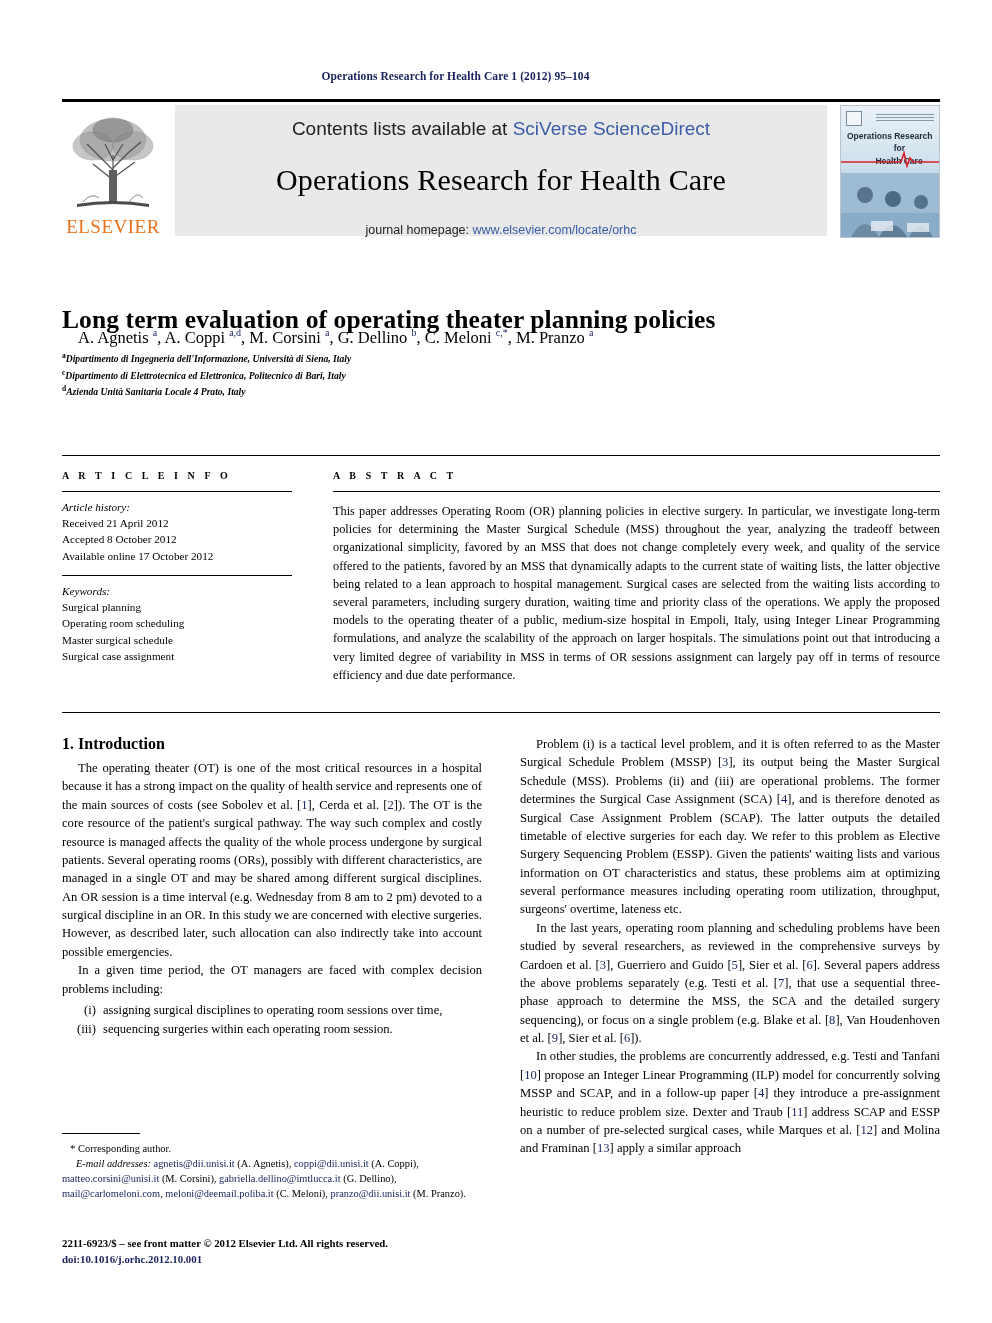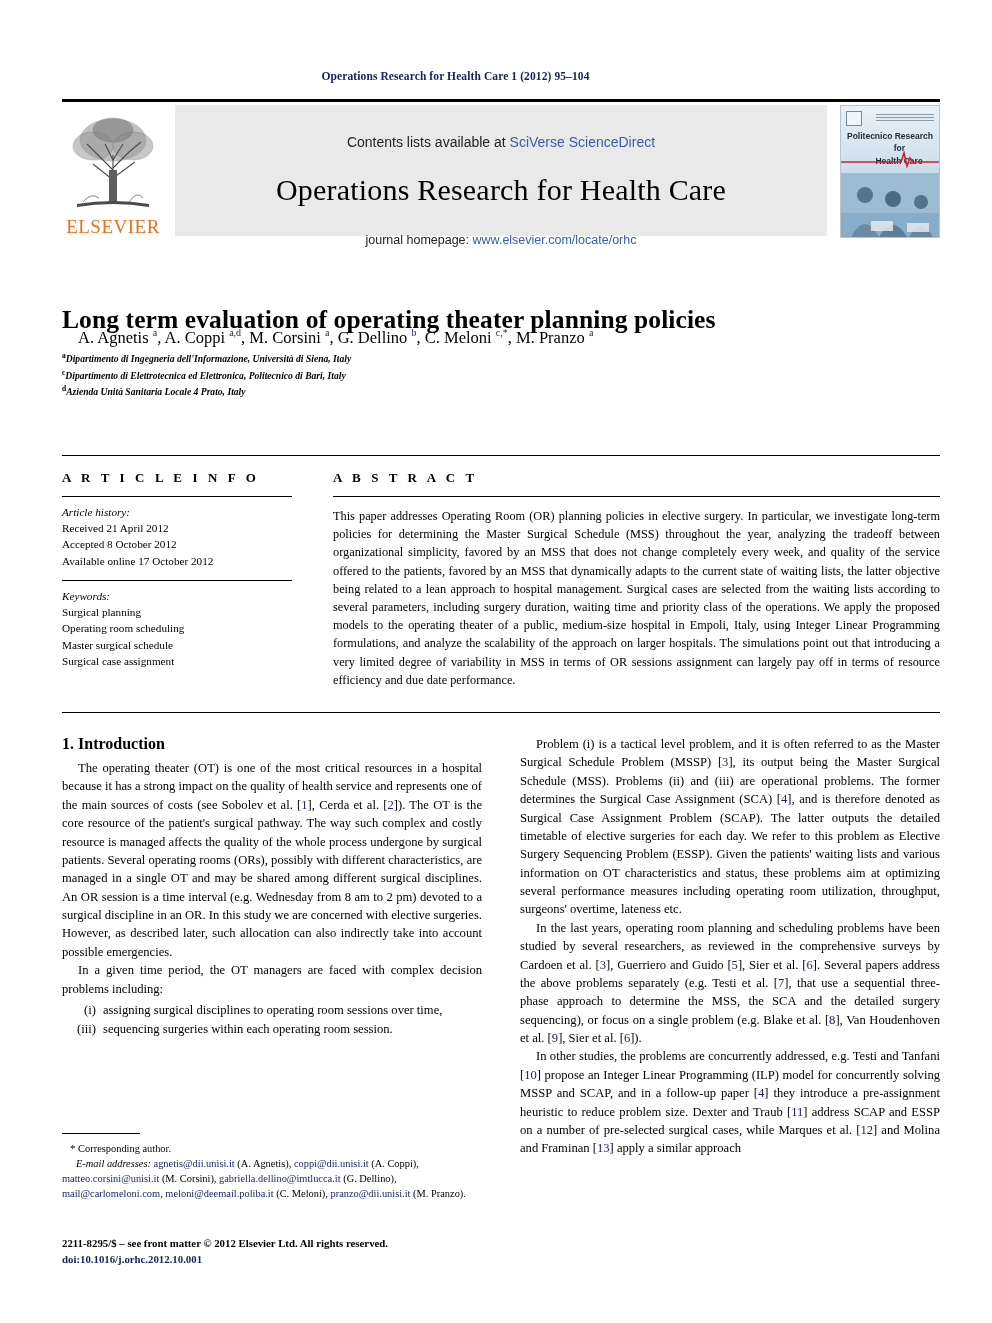--- a/index.html
+++ b/index.html
@@ -71,23 +71,23 @@
     position: absolute;
     left: 113px;
     top: 0;
     width: 652px;
     height: 131px;
     background: #e9e9e9;
     text-align: center;
   }
   .contents-line {
     font-family: "Liberation Sans", sans-serif;
-    font-size: 14px;
+    font-size: 19px;
     color: #222;
-    padding-top: 29px;
+    padding-top: 13px;
   }
   .contents-line .sd-link {
     color: #3b5ca8;
   }
   .journal-title {
     font-family: "Liberation Serif", serif;
     font-size: 30px;
     color: #000;
     margin-top: 23px;
     letter-spacing: 0.2px;
@@ -198,21 +198,21 @@
   }
   .abs-col {
     position: absolute;
     left: 333px;
     top: 470px;
     width: 607px;
   }
   .sec-label {
     font-family: "Liberation Serif", serif;
     font-weight: bold;
-    font-size: 13px;
+    font-size: 10px;
     letter-spacing: 3.6px;
   }
   .sec-rule {
     border-top: 1px solid #000;
     margin-top: 10px;
   }
   .info-block {
     font-family: "Liberation Serif", serif;
     font-size: 11.2px;
     line-height: 1.45;
@@ -371,21 +371,21 @@
       </div>
 
       <div class="cover-thumb">
         <div class="cover-mini-logo"></div>
         <div class="cover-top-rules">
           <div></div>
             <div></div>
             <div></div>
         </div>
         <div class="cover-title">
-          <span>Politecnico Research</span>
+          <span>Operations Research</span>
           <span class="c2">for</span>
           <span class="c3">Health Care</span>
         </div>
         <svg class="cover-ecg" viewBox="0 0 98 18">
           <path d="M0 12 L55 12 L60 12 L63 3 L66 16 L69 8 L72 12 L98 12" stroke="#d62027" stroke-width="1.6" fill="none"></path>
         </svg>
         <svg class="cover-people" viewBox="0 0 98 64">
           <rect x="0" y="0" width="98" height="64" fill="#9dbcd4"></rect>
           <rect x="0" y="40" width="98" height="24" fill="#7ba2c0" opacity="0.6"></rect>
           <circle cx="24" cy="22" r="8" fill="#58738c"></circle>
@@ -467,17 +467,17 @@
       <span class="fn-star">*</span>
       <span>Corresponding author.</span>
     </div>
     <div style="text-indent:14px;">
       <span class="email-label">E-mail addresses:</span>
       <span id="email-list"> <a class="email" href="#" style="text-decoration:none;">agnetis@dii.unisi.it</a> (A. Agnetis), <a class="email" href="#" style="text-decoration:none;">coppi@dii.unisi.it</a> (A. Coppi), <a class="email" href="#" style="text-decoration:none;">matteo.corsini@unisi.it</a> (M. Corsini), <a class="email" href="#" style="text-decoration:none;">gabriella.dellino@imtlucca.it</a> (G. Dellino), <a class="email" href="#" style="text-decoration:none;">mail@carlomeloni.com</a>, <a class="email" href="#" style="text-decoration:none;">meloni@deemail.poliba.it</a> (C. Meloni), <a class="email" href="#" style="text-decoration:none;">pranzo@dii.unisi.it</a> (M. Pranzo).</span>
     </div>
   </div>
 
   <div class="imprint">
-    <div>2211-8295/$ – see front matter © 2012 Elsevier Ltd. All rights reserved.</div>
+    <div>2211-6923/$ – see front matter © 2012 Elsevier Ltd. All rights reserved.</div>
     <div class="doi">doi:10.1016/j.orhc.2012.10.001</div>
   </div>
 
 </div>
 
 </body></html>

